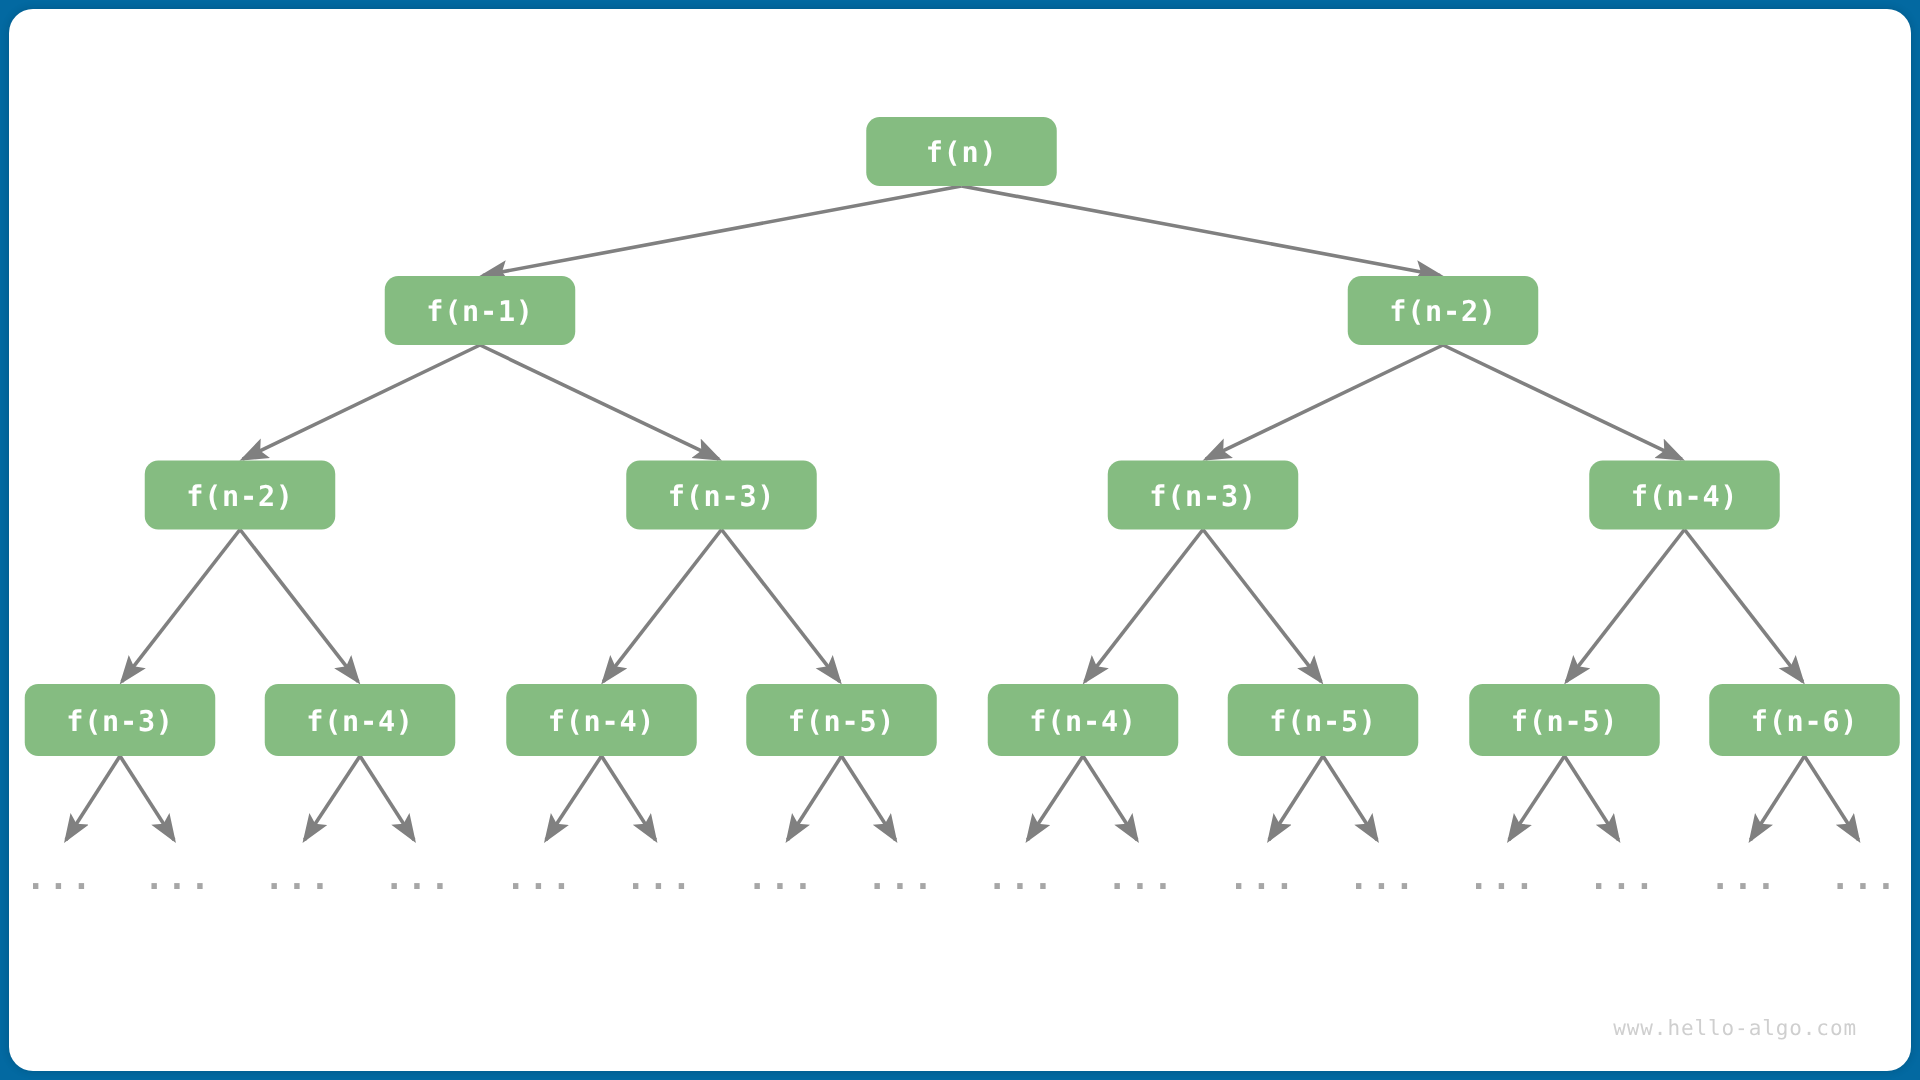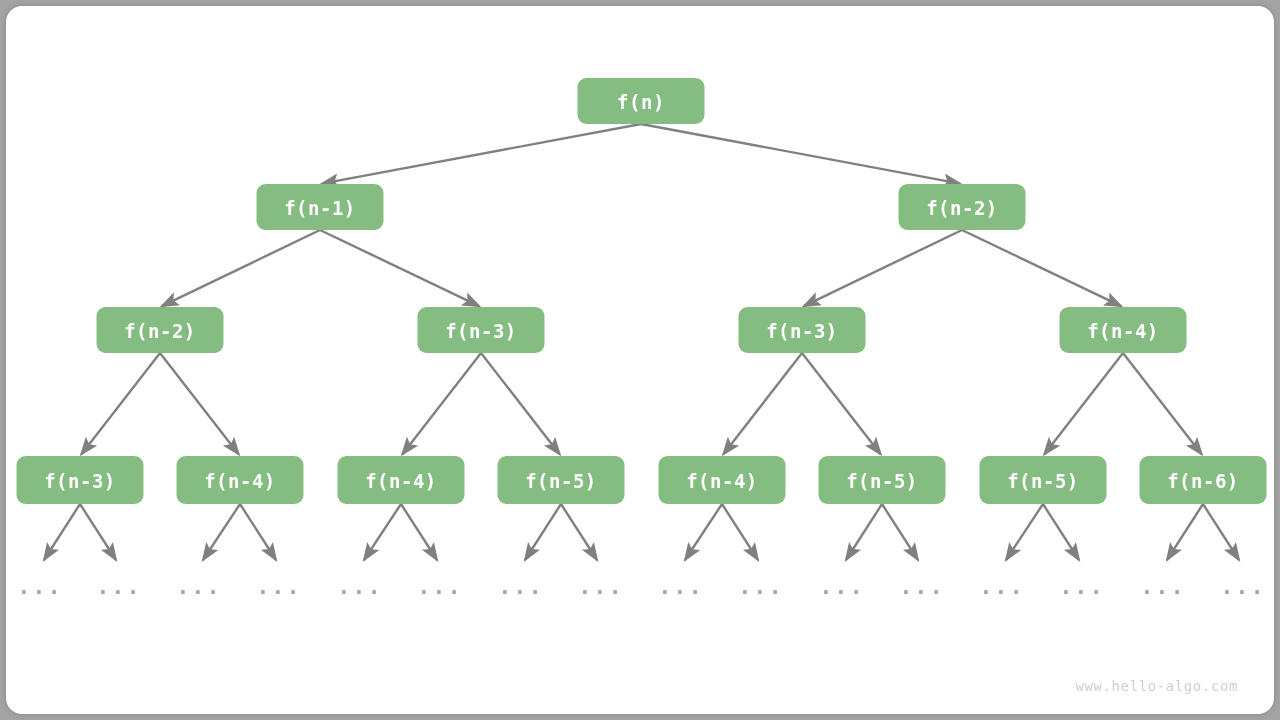--- a/index.html
+++ b/index.html
@@ -7,21 +7,21 @@
     padding: 0;
     width: 1280px;
     height: 720px;
     background: #ffffff;
     font-family: "DejaVu Sans Mono", monospace;
   }
   #page {
     position: relative;
     width: 1280px;
     height: 720px;
-    background: #a3a3a3;
+    background: #0369a1;
     overflow: hidden;
   }
   #card {
     position: absolute;
     left: 6px;
     top: 6px;
     width: 1268px;
     height: 708px;
     background: #ffffff;
     border-radius: 16px;

